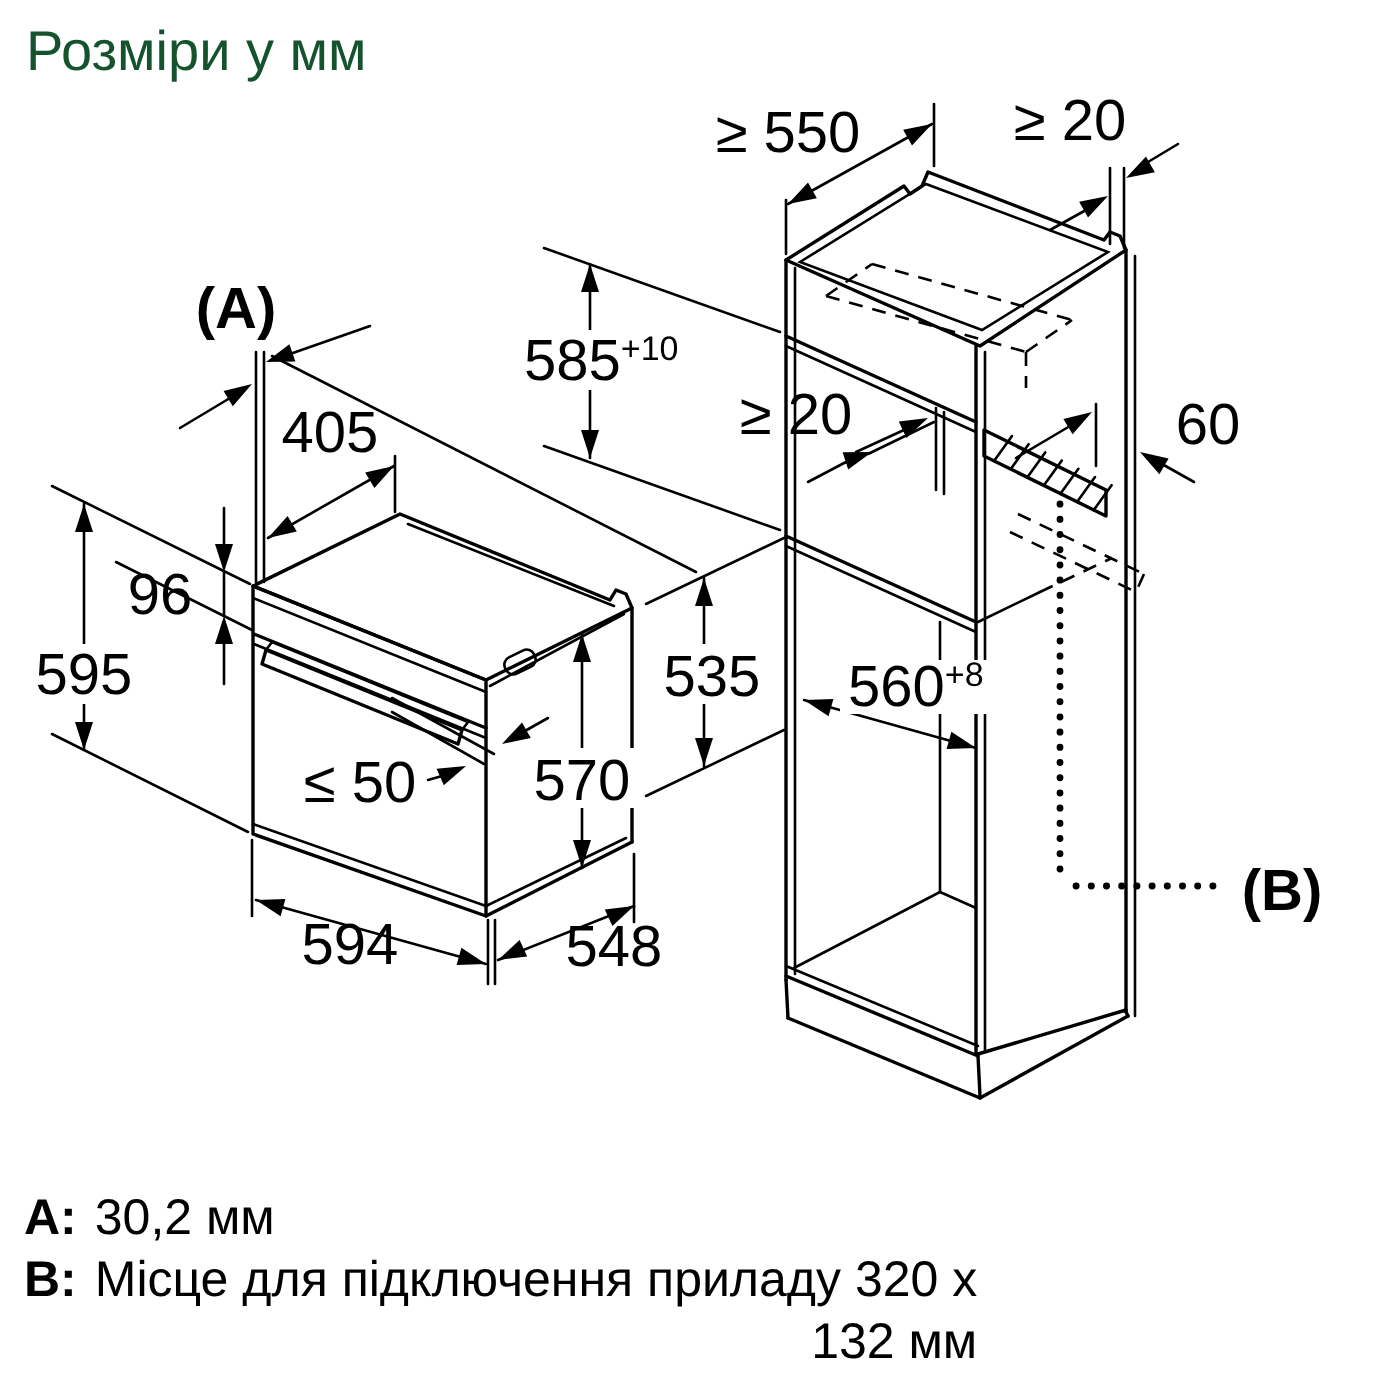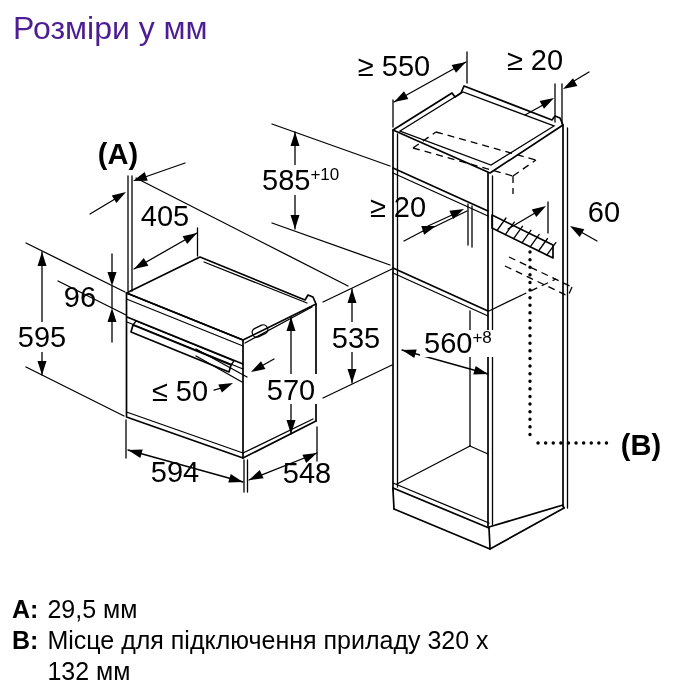--- a/index.html
+++ b/index.html
@@ -1,32 +1,32 @@
 <!DOCTYPE html>
 <html><head>
 <meta charset="utf-8">
 <style>
   html,body{margin:0;padding:0;background:#fff;}
   #stage{position:relative;width:700px;height:700px;background:#ffffff;overflow:hidden;
          font-family:"Liberation Sans",sans-serif;color:#000;}
-  #title{position:absolute;left:13px;top:10px;font-size:32px;color:#4c1d95;}
+  #title{position:absolute;left:13px;top:10px;font-size:28px;color:#14532d;}
   svg{position:absolute;left:0;top:0;}
   .ln{stroke:#000;stroke-width:1.7;fill:none;stroke-linejoin:round;stroke-linecap:round;}
   .thin{stroke:#000;stroke-width:1.3;fill:none;stroke-linecap:round;}
   .dash{stroke:#000;stroke-width:1.3;fill:none;stroke-dasharray:7 5;stroke-linecap:butt;}
   .dots{stroke:#000;stroke-width:3.4;fill:none;stroke-dasharray:0.1 7.5;stroke-linecap:round;}
   .arr{fill:#000;stroke:none;}
   .lbl{font-family:"Liberation Sans",sans-serif;font-size:29px;fill:#000;}
   .lblb{font-family:"Liberation Sans",sans-serif;font-size:29px;font-weight:bold;fill:#000;}
   .sup{font-size:17px;}
   .mask{fill:#ffffff;stroke:none;}
   #notes{position:absolute;left:12px;top:594px;width:676px;font-size:25px;line-height:31px;}
   .note-line{display:flex;align-items:flex-start;}
   .key{font-weight:bold;margin-right:9px;}
-  .btext span{display:block;}
+  .btext span{display:block;text-align:right;}
 </style>
 </head>
 <body>
 
 <div id="stage">
   <div id="title">Розміри у мм</div>
 
   <svg width="700" height="588" viewBox="0 0 700 588">
 
     <g>
@@ -259,21 +259,21 @@
         <line class="dots" x1="530" y1="252" x2="530" y2="440"></line>
         <line class="dots" x1="538" y1="443" x2="611" y2="443"></line>
         <text class="lblb" x="641" y="455" text-anchor="middle">(B)</text>
       </g>
     </g>
   </svg>
 
   <div id="notes">
     <div class="note-line">
       <span class="key">A:</span>
-      <span>29,5 мм</span>
+      <span>30,2 мм</span>
     </div>
     <div class="note-line">
       <span class="key">B:</span>
       <span class="btext">
         <span>Місце для підключення приладу 320 x</span>
         <span>132 мм</span>
       </span>
     </div>
   </div>
 </div>

